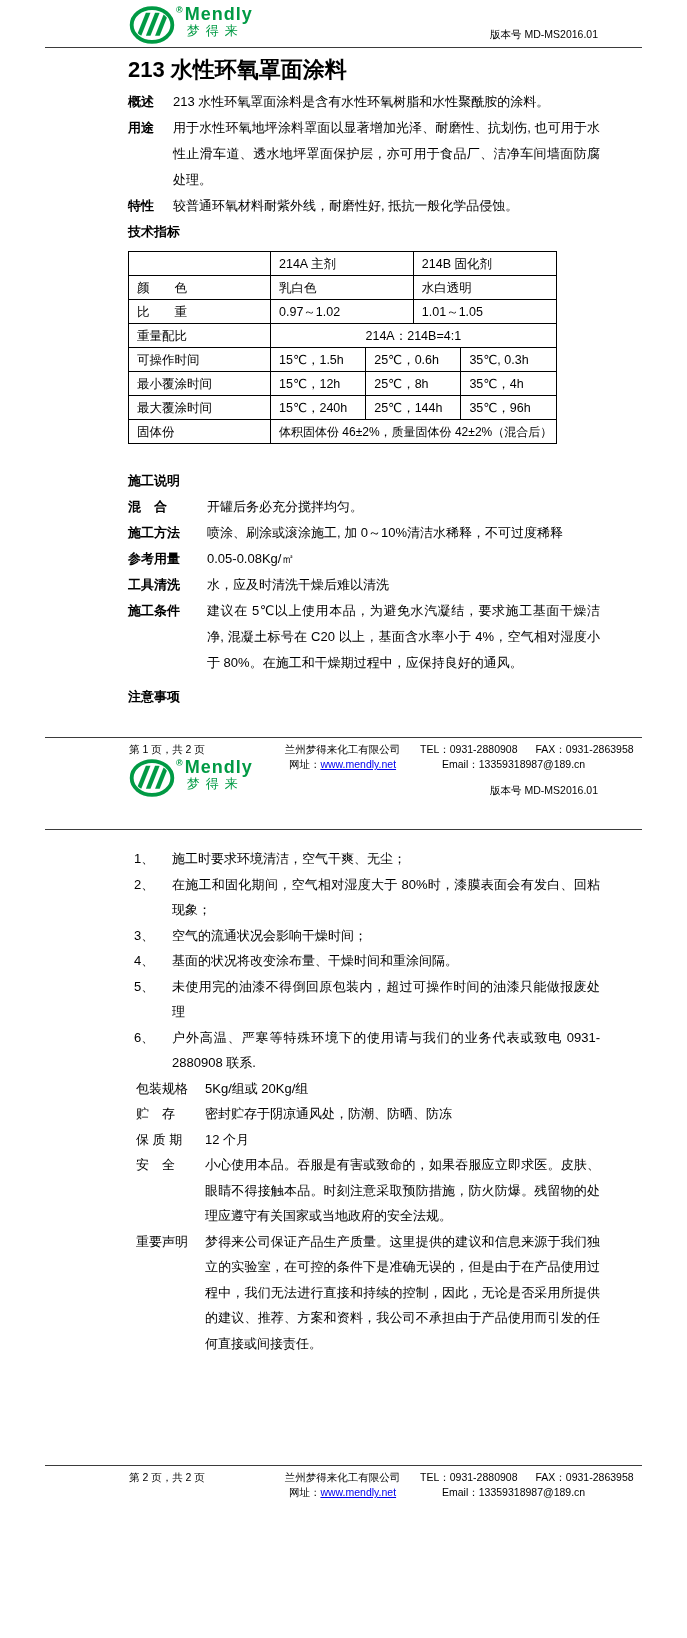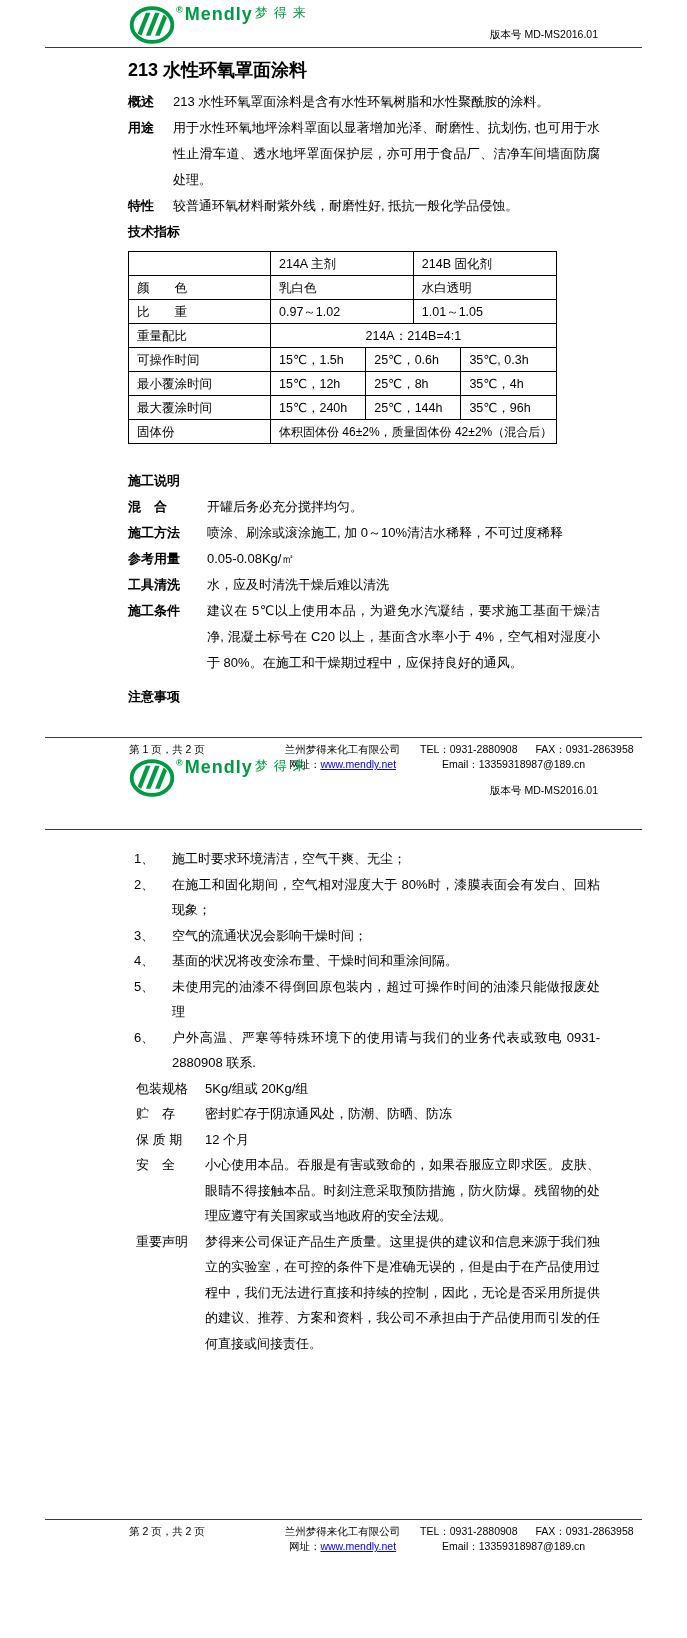--- a/index.html
+++ b/index.html
@@ -6,29 +6,29 @@
   .sheet {
     position:relative; width:687px; height:1638px; background:#ffffff;
     font-family:"Liberation Sans","DejaVu Sans",sans-serif; color:#000;
     overflow:hidden;
   }
   
   .hdr { position:relative; height:47px; }
   .logo { position:absolute; left:129px; top:5px; display:flex; align-items:flex-start; }
   .logo svg { display:block; }
   .reg { font-size:9px; color:#009a44; font-weight:bold; margin:0 2px 0 1px; line-height:10px; }
-  .logo-text { display:flex; flex-direction:row; }
+  .logo-text { display:flex; flex-direction:column; }
   .brand-en { font-size:18px; font-weight:bold; color:#009a44; line-height:18px; letter-spacing:1px; }
   .brand-cn { font-size:13px; font-weight:normal; color:#009a44; line-height:16px; letter-spacing:6px; margin-left:2px; }
   .version { position:absolute; right:89px; bottom:6px; font-size:10.5px; line-height:13px; }
   .hrule { border-top:1.5px solid #3b3b3b; margin:0 45px; height:0; }
 
   
   .content1 { padding:0 87px 0 128px; font-size:13px; line-height:26px; text-align:justify; }
-  .title { font-size:18px; font-weight:bold; line-height:30px; margin:7px 0 4px 0; text-align:left; }
+  .title { font-size:22px; font-weight:bold; line-height:30px; margin:7px 0 4px 0; text-align:left; }
   .sec { display:flex; }
   .sec-label { flex:none; width:45px; font-weight:bold; text-align:left; }
   .sec-text { flex:1; }
   .h2 { font-weight:bold; text-align:left; }
   .mt24 { margin-top:24px; }
   .mt8 { margin-top:8px; }
 
   
   .spec-table { border-collapse:collapse; table-layout:fixed; width:428px; margin-top:6px;
                 font-size:12.5px; line-height:16px; text-align:left; }
@@ -37,21 +37,21 @@
   .spec-table .fit { white-space:nowrap; font-size:12px; }
 
   
   .cons-row { display:flex; }
   .cons-label { flex:none; width:79px; font-weight:bold; text-align:left; }
   .cons-text { flex:1; }
 
   
   .footer { position:absolute; left:0; right:0; }
   .f1 { top:737px; }
-  .f2 { top:1519px; }
+  .f2 { top:1465px; }
   .f-row { display:flex; padding:4px 45px 0 45px; font-size:10.5px; line-height:15px; }
   .f-left { flex:none; width:136px; padding-left:84px; }
   .f-mid { flex:none; width:155px; text-align:center; }
   .f-right { flex:1; text-align:left; }
   .f-fax { margin-left:18px; }
   .f-line2 { padding-left:22px; }
   a.weblink, .weblink { color:#0000ee; text-decoration:underline; cursor:pointer; }
 
   
   .page2 { position:absolute; top:752px; left:0; right:0; }

